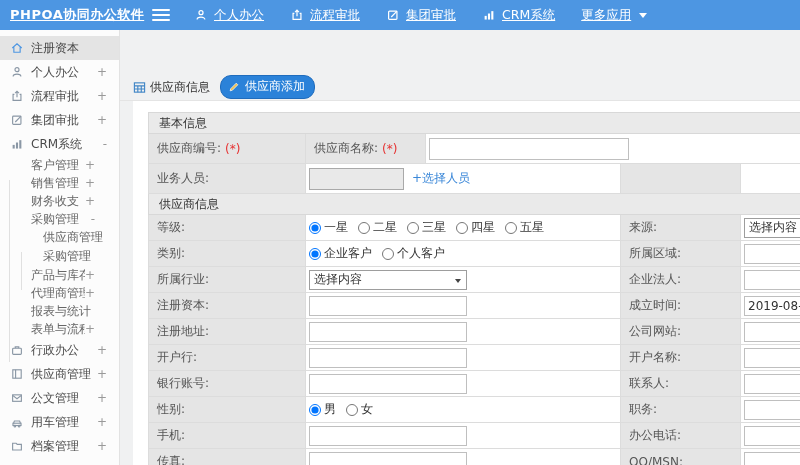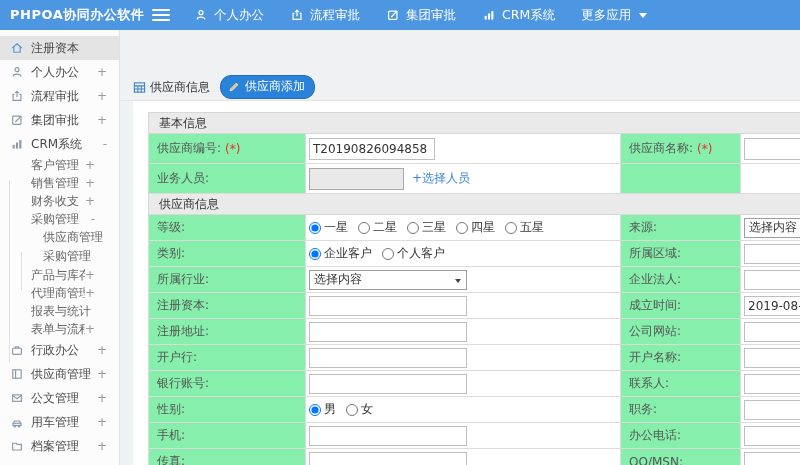--- a/index.html
+++ b/index.html
@@ -1,21 +1,21 @@
 <!DOCTYPE html>
 <html><head>
 <meta charset="utf-8">
 <style>
   * { margin:0; padding:0; box-sizing:border-box; }
   html,body { width:800px; height:465px; overflow:hidden; }
   body { font-family:"DejaVu Sans","Liberation Sans",sans-serif; font-size:12px; color:#333; background:#f0f1f2; }
   #app { position:relative; width:800px; height:465px; overflow:hidden; background:#f0f1f2; }
 
   
-  .topbar { position:absolute; left:0; top:0; width:800px; height:30px; background:#4d96e2; color:#fff; display:flex; align-items:center; }
+  .topbar { position:absolute; left:0; top:0; width:800px; height:30px; background:#4d96e2; color:#fff; display:flex; align-items:center;text-decoration:underline; }
   .brand { width:130px; padding-left:10px; font-size:13px; font-weight:bold; letter-spacing:.5px; white-space:nowrap; }
   .burger { width:18px; height:12px; margin-left:22px; display:flex; flex-direction:column; justify-content:space-between; cursor:pointer; }
   .burger i { display:block; height:2px; background:#fff; border-radius:1px; }
   .tnav { display:flex; align-items:center; margin-left:24px; gap:26px; }
   .tnav-item { display:flex; align-items:center; gap:6px; font-size:12.5px; cursor:pointer; white-space:nowrap; }
   .tnav-item svg { width:14px; height:14px; stroke:#fff; fill:none; stroke-width:1.4; }
   .tnav-item svg.f { fill:#fff; stroke:none; }
   .caret { width:0; height:0; border-left:4px solid transparent; border-right:4px solid transparent; border-top:5px solid #fff; margin-left:2px; }
 
   
@@ -43,21 +43,21 @@
   .tab-active { display:flex; align-items:center; gap:5px; background:#2b82d9; border:1px solid #1f6cbd; border-radius:11px; color:#fff; padding:2px 9px 3px 7px; cursor:pointer; }
   .tab-active svg { width:12px; height:12px; }
   .panel { position:absolute; left:13px; top:27px; width:667px; height:408px; background:#fff; overflow:hidden; }
 
   
   .ftable { margin:11px 0 0 15px; width:852px; border-top:1px solid #d8d8d8; }
   .sec-hd { height:21px; line-height:20px; background:#eaeaea; border:1px solid #d8d8d8; border-top:none; padding-left:10px; color:#333; }
   .row { display:flex; border:1px solid #dcdcdc; border-top:none; background:#fff; }
   .rb { height:30px; }
   .rs { height:26px; }
-  .cl { background:#86efac; border-right:1px solid #dcdcdc; display:flex; align-items:center; padding-left:8px; color:#555; white-space:nowrap; overflow:hidden; }
+  .cl { background:#e5e5e5; border-right:1px solid #dcdcdc; display:flex; align-items:center; padding-left:8px; color:#555; white-space:nowrap; overflow:hidden; }
   .cl1 { width:157px; }
   .cl2 { width:120px; }
   .cf { display:flex; align-items:center; padding-left:3px; overflow:visible; white-space:nowrap; }
   .cf1 { width:315px; border-right:1px solid #dcdcdc; }
   .cf2 { width:258px; }
   .req { color:#e63333; margin-left:4px; }
   .inp { height:20px; border:1px solid #bfbfbf; padding:0 3px; font-size:12px; font-family:inherit; color:#333; background:#fff; }
   .rb .inp { height:22px; }
   .w126 { width:126px; } .w95 { width:95px; } .w160 { width:158px; } .w200 { width:200px; }
   .ro { background:#e9e9e9; border-color:#a9a9a9; }
@@ -261,23 +261,20 @@
 
     <div class="panel">
       <div class="ftable">
 
         <div class="sec-hd">基本信息</div>
         <div class="row rb">
           <div class="cl cl1">
             <span>供应商编号:</span>
             <span class="req">(*)</span>
           </div>
-          <div class="cf cf1">
-            <input class="inp w126" value="T20190826094858" style="">
-          </div>
           <div class="cl cl2">
             <span>供应商名称:</span>
             <span class="req">(*)</span>
           </div>
           <div class="cf cf2">
             <input class="inp w200" value="" style="">
           </div>
         </div>
         <div class="row rb">
           <div class="cl cl1">

